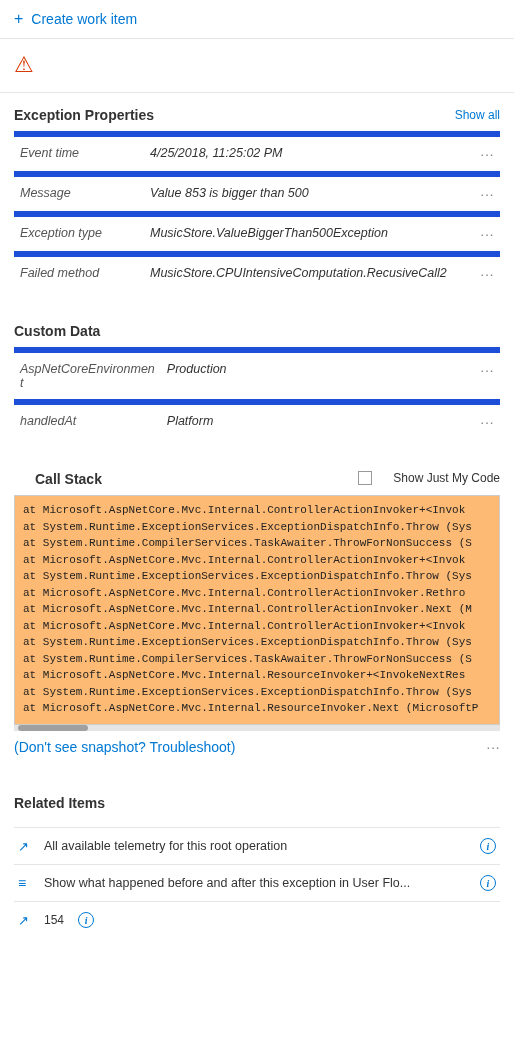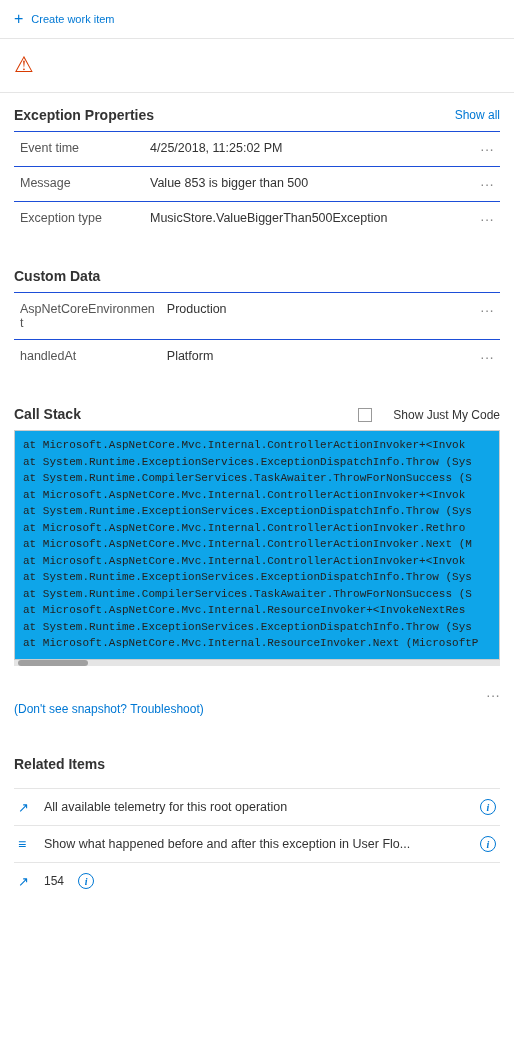--- a/index.html
+++ b/index.html
@@ -21,21 +21,21 @@
       border-bottom: 1px solid #e5e5e5;
     }
     .header-icon {
       font-size: 16px;
       color: #0078d4;
       margin-right: 8px;
     }
     .header-link {
       color: #0078d4;
       text-decoration: none;
-      font-size: 11px;
+      font-size: 14px;
     }
 
     
     .exception-block {
       padding: 12px 14px 10px;
       border-bottom: 1px solid #e5e5e5;
     }
     .exception-header {
       display: flex;
       align-items: flex-start;
@@ -80,21 +80,22 @@
       cursor: pointer;
       text-decoration: none;
     }
 
     
     .prop-table {
       width: 100%;
       border-collapse: collapse;
     }
     .prop-table tr {
-      border-top: 1px solid #1d4ed8;
+      border-top: 6px solid #1d4ed8;
+      font-style: italic;
     }
     .prop-table td {
       padding: 9px 6px;
       vertical-align: top;
       font-size: 12.5px;
     }
     .prop-table td:first-child {
       width: 130px;
       color: #555;
       font-weight: 400;
@@ -116,22 +117,23 @@
       height: 18px;
     }
 
     
     .callstack-section {
       padding: 14px 14px 0;
     }
     .callstack-header {
       display: flex;
       justify-content: space-between;
-      align-items: flex-end;
+      align-items: flex-start;
       margin-bottom: 8px;
+      margin-left: 21px;
     }
     .callstack-title {
       font-size: 14px;
       font-weight: 600;
       color: #333;
     }
     .callstack-toggle {
       display: flex;
       align-items: center;
       gap: 21px;
@@ -142,21 +144,21 @@
       width: 14px;
       height: 14px;
       border: 1px solid #999;
       appearance: none;
       background: #fff;
       cursor: pointer;
     }
 
     .callstack-box {
       border: 1px solid #ccc;
-      background: #0ea5e9;
+      background: #fdba74;
       overflow: auto;
       font-size: 11px;
       font-family: 'Courier New', monospace;
       color: #222;
       height: 230px;
       padding: 6px 8px;
       line-height: 1.5;
     }
     .callstack-line {
       white-space: nowrap;
@@ -180,24 +182,23 @@
 
     
     .snapshot-row {
       display: flex;
       align-items: center;
       justify-content: space-between;
       padding: 8px 14px;
     }
     .snapshot-link {
       color: #0078d4;
-      font-size: 12px;
+      font-size: 14px;
       text-decoration: none;
       cursor: pointer;
-      margin-top: 28px;
     }
     .snapshot-dots {
       color: #888;
       font-size: 14px;
       cursor: pointer;
     }
 
     
     .related-section {
       padding: 14px 14px 0;
@@ -278,20 +279,25 @@
     <td>···</td>
   </tr>
         <tr>
     <td>Message</td>
     <td>Value 853 is bigger than 500</td>
     <td>···</td>
   </tr>
         <tr>
     <td>Exception type</td>
     <td>MusicStore.ValueBiggerThan500Exception</td>
+    <td>···</td>
+  </tr>
+        <tr>
+    <td>Failed method</td>
+    <td>MusicStore.CPUIntensiveComputation.RecusiveCall2</td>
     <td>···</td>
   </tr>
       </tbody>
   </table>
 </div>
 
 <div class="spacer"></div>
 
 <div class="section">
   <div class="section-header">

